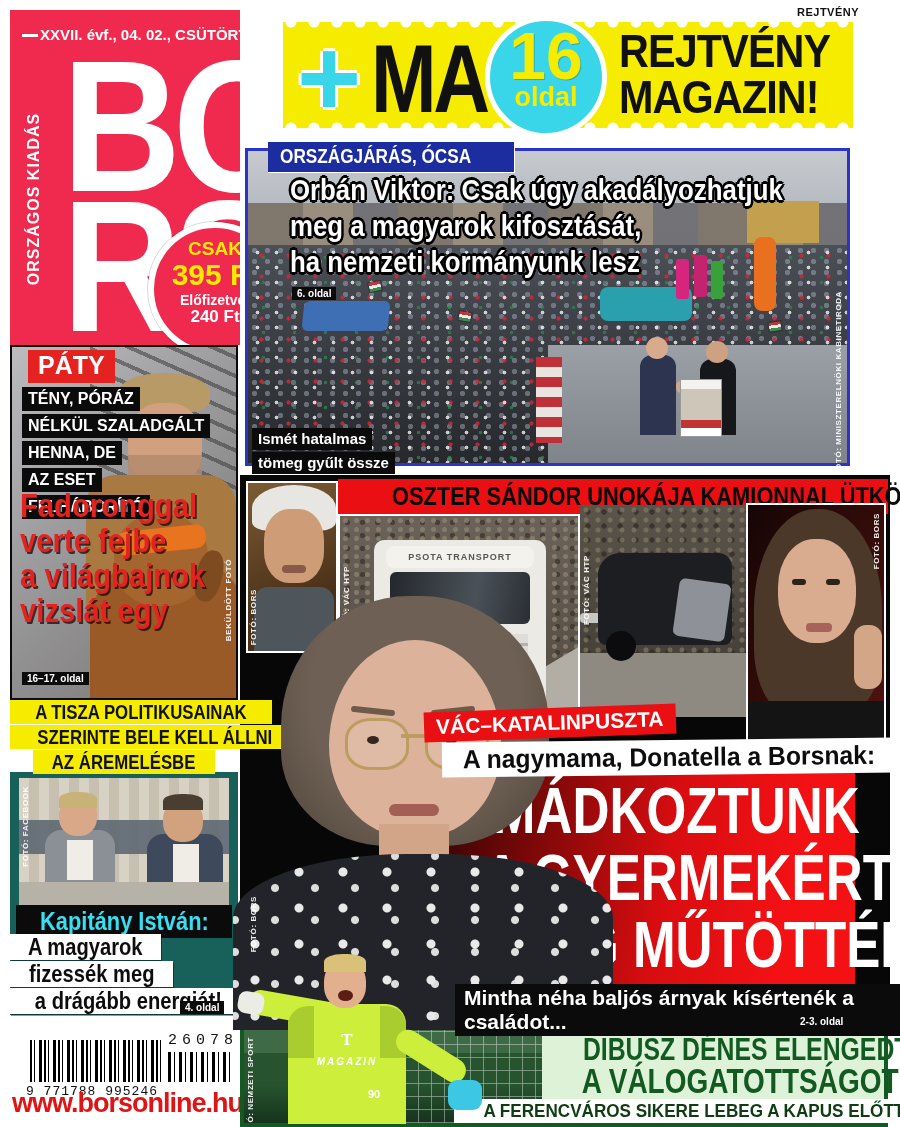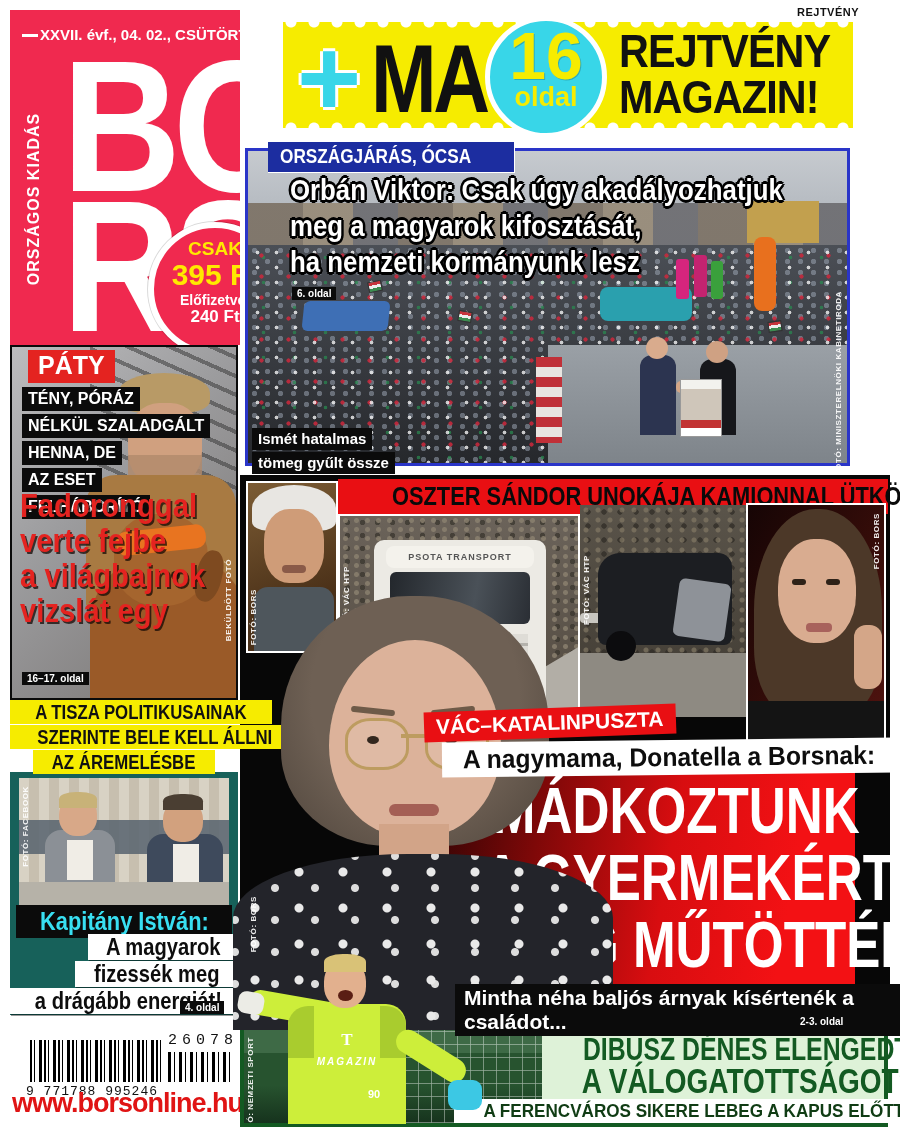--- a/index.html
+++ b/index.html
@@ -127,21 +127,21 @@
   #tisza .m1t{position:absolute;left:26px;top:52px;width:70px;height:84px;background:#8b9096;border-radius:16px 16px 0 0;}
   #tisza .m1s{position:absolute;left:48px;top:62px;width:26px;height:40px;background:#f0ede6;}
   #tisza .m1h{position:absolute;left:40px;top:18px;width:38px;height:40px;background:#d8a888;border-radius:45%;}
   #tisza .m1hair{position:absolute;left:40px;top:14px;width:38px;height:16px;background:#c8b278;border-radius:45% 45% 0 0;}
   #tisza .m2t{position:absolute;left:128px;top:56px;width:76px;height:80px;background:#3e4a5c;border-radius:16px 16px 0 0;}
   #tisza .m2s{position:absolute;left:154px;top:66px;width:26px;height:38px;background:#f0ede6;}
   #tisza .m2h{position:absolute;left:144px;top:22px;width:40px;height:42px;background:#d2a17e;border-radius:45%;}
   #tisza .m2hair{position:absolute;left:144px;top:16px;width:40px;height:16px;background:#4a3e32;border-radius:45% 45% 0 0;}
   #tiszaName{left:10px;top:905px;width:228px;text-align:center;z-index:5;}
   #tiszaName .blkstrip{color:var(--speaker-cyan,#38dff2);font:900 26px "Liberation Sans",sans-serif;padding:1px 8px;}
-  #tiszaQuote{left:10px;top:934px;width:228px;text-align:right;z-index:5;font:900 24px "Liberation Sans",sans-serif;line-height:1;}
+  #tiszaQuote{left:10px;top:934px;width:228px;text-align:left;z-index:5;font:900 24px "Liberation Sans",sans-serif;line-height:1;}
   #tiszaQuote .whtstrip{padding:1px 7px;margin-bottom:1px;box-shadow:1px 2px 0 rgba(0,0,0,.4);}
   #tiszaPage{left:180px;top:997px;z-index:6;}
   
   #barcodeWrap{left:10px;top:1030px;width:230px;height:97px;background:#fff;}
   #eanBars{position:absolute;left:20px;top:10px;width:132px;height:42px;
         background:repeating-linear-gradient(90deg,#000 0 2px,#fff 2px 4px,#000 4px 5px,#fff 5px 9px,#000 9px 12px,#fff 12px 14px);}
   #eanNum{position:absolute;left:16px;top:54px;font:400 13px "Liberation Mono",monospace;color:#111;letter-spacing:1px;}
   #issueNum{position:absolute;left:158px;top:2px;font:400 15px "Liberation Mono",monospace;color:#111;letter-spacing:5px;}
   #issueBars{position:absolute;left:158px;top:22px;width:66px;height:30px;
         background:repeating-linear-gradient(90deg,#000 0 3px,#fff 3px 6px,#000 6px 7px,#fff 7px 11px);}

